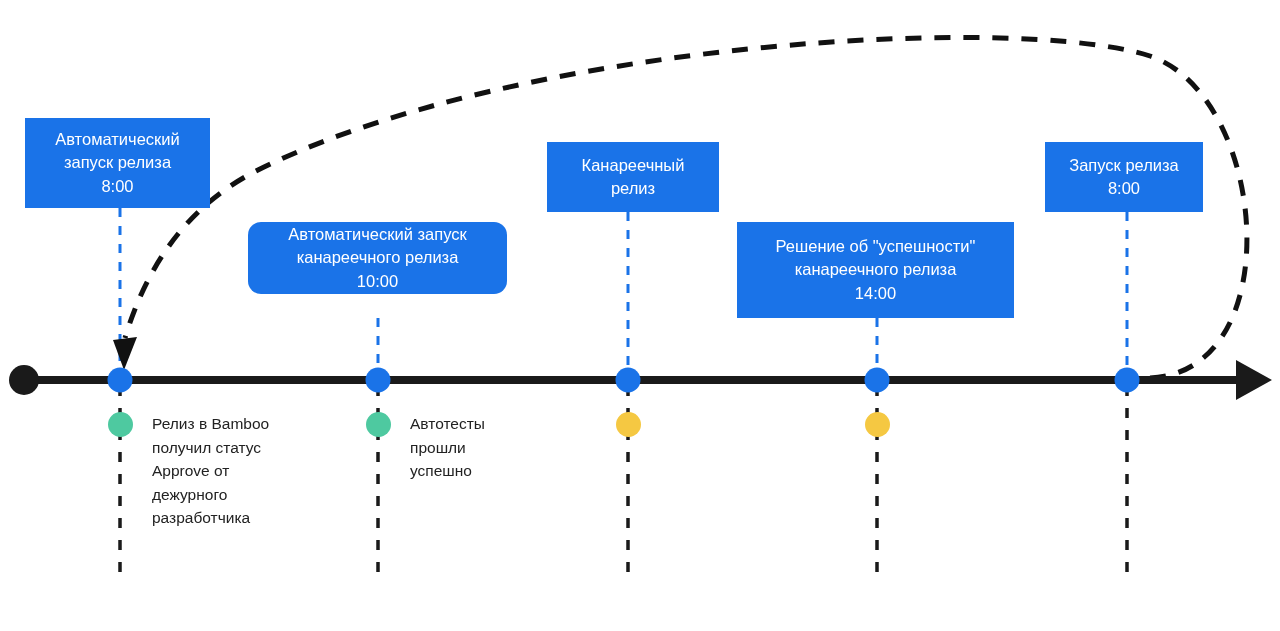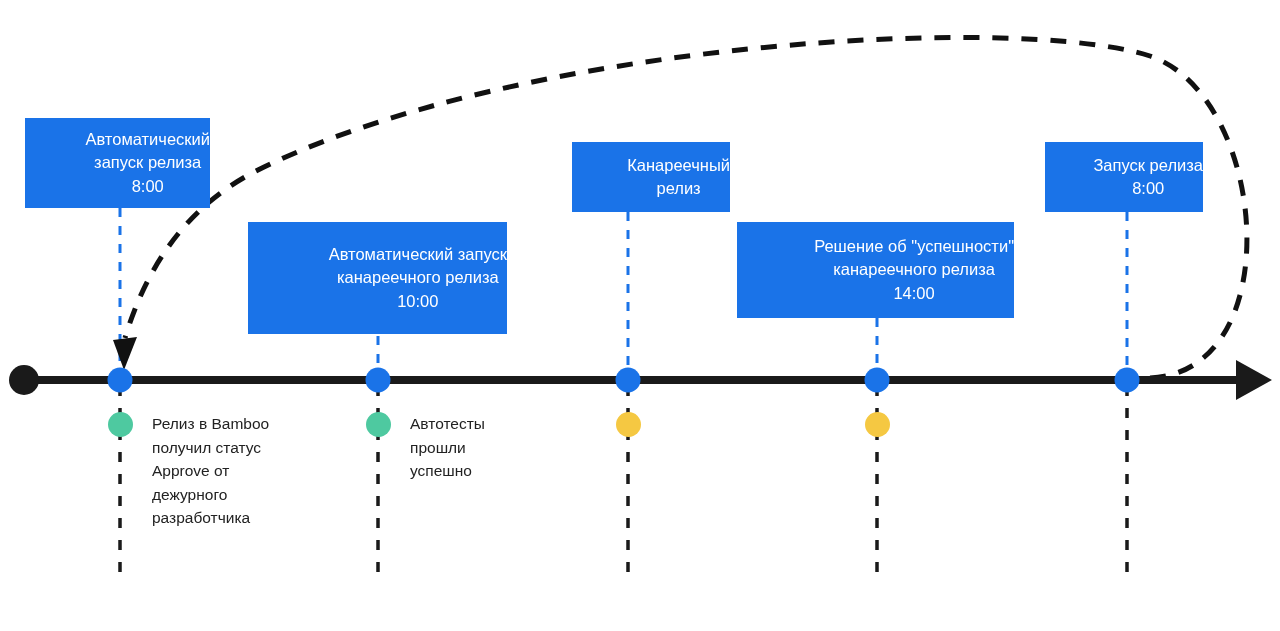--- a/index.html
+++ b/index.html
@@ -1,21 +1,21 @@
 <!DOCTYPE html>
 <html><head>
 <meta charset="utf-8">
 <style>
   html,body{margin:0;padding:0;background:#ffffff;}
   body{width:1280px;height:631px;font-family:"Liberation Sans",sans-serif;overflow:hidden;}
   #stage{position:relative;width:1280px;height:631px;background:#fff;}
   svg.layer{position:absolute;left:0;top:0;width:1280px;height:631px;pointer-events:none;}
   .box{position:absolute;background:#1a73e8;color:#ffffff;font-size:16.5px;line-height:1.42;
-       text-align:center;display:flex;align-items:center;justify-content:flex-end;box-sizing:border-box;
-       padding:6px 0;}
+       text-align:center;display:flex;align-items:center;justify-content:center;box-sizing:border-box;
+       padding:6px 20px;}
   .box span{display:block;white-space:pre-line;}
   .note{position:absolute;color:#222222;font-size:15.5px;line-height:1.52;white-space:pre-line;}
   .dot{position:absolute;border-radius:50%;}
 </style>
 </head>
 <body>
 
 <div id="stage">
 
   <svg class="layer" viewBox="0 0 1280 631" xmlns="http://www.w3.org/2000/svg">
@@ -51,27 +51,27 @@
       <circle cx="1127" cy="380" r="12.5" fill="#1a73e8"></circle>
     </g>
   </svg>
 
   <div class="box" style="left:25px;top:118px;width:185px;height:90px;">
     <span>Автоматический
 запуск релиза
 8:00</span>
   </div>
 
-  <div class="box" style="left:248px;top:222px;width:259px;height:112px;">
+  <div class="box" style="left:248px;top:222px;width:259px;height:72px;border-radius:13px;">
     <span>Автоматический запуск
 канареечного релиза
 10:00</span>
   </div>
 
-  <div class="box" style="left:547px;top:142px;width:158px;height:70px;margin-left:25px;">
+  <div class="box" style="left:547px;top:142px;width:172px;height:70px;">
     <span>Канареечный
 релиз</span>
   </div>
 
   <div class="box" style="left:737px;top:222px;width:277px;height:96px;">
     <span>Решение об "успешности"
 канареечного релиза
 14:00</span>
   </div>
 

